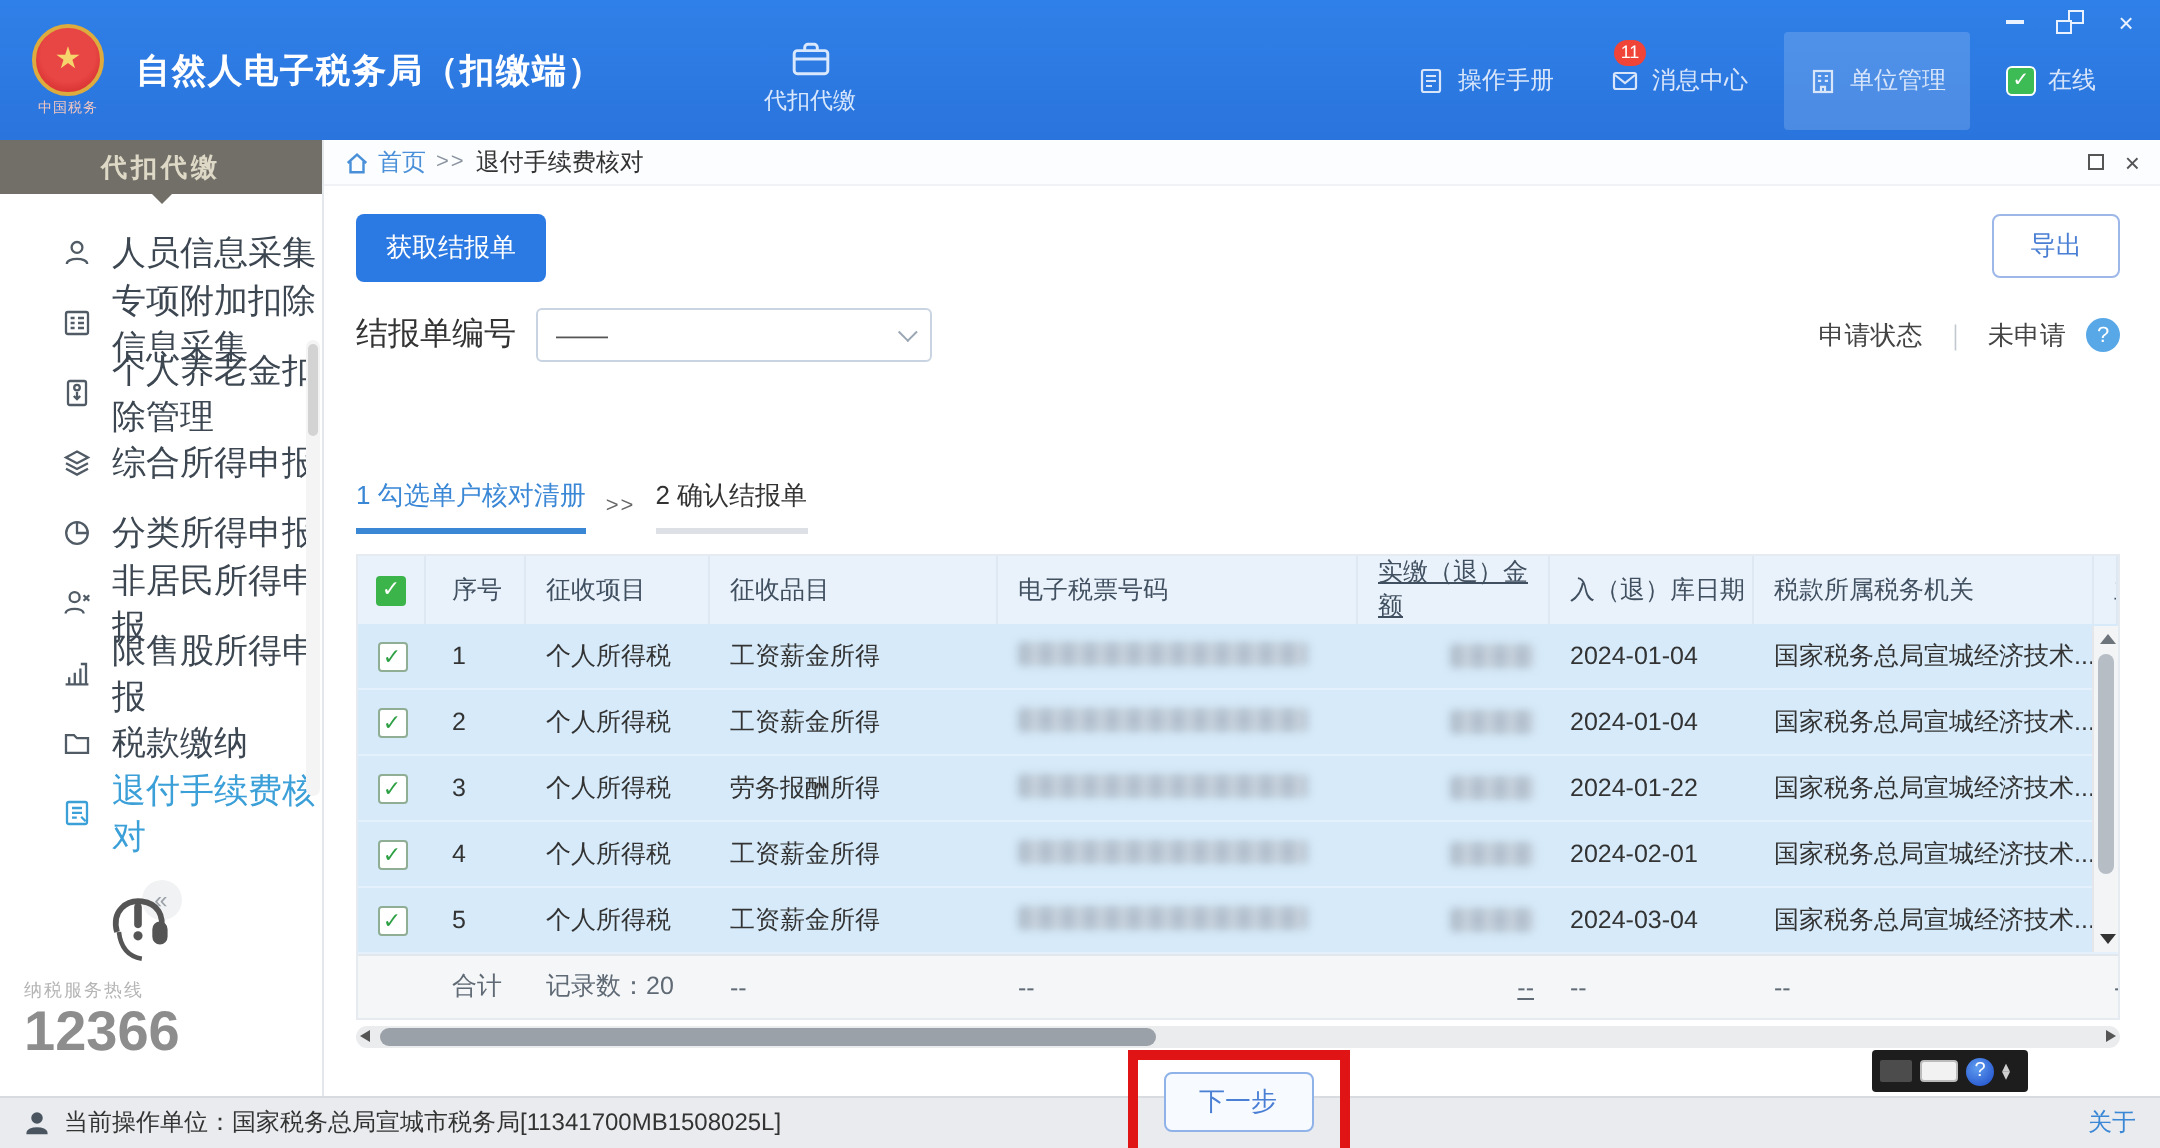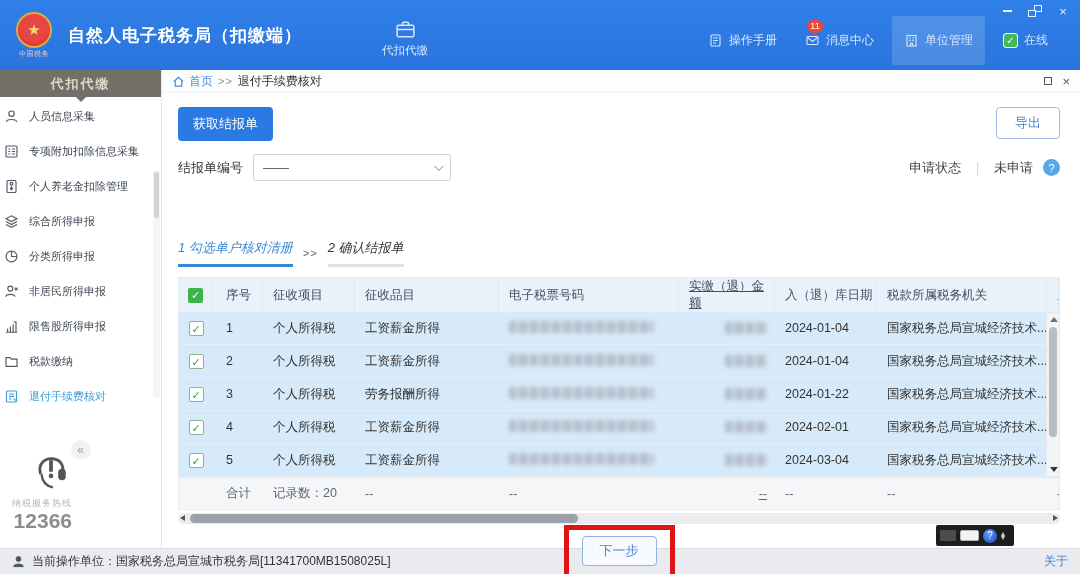--- a/index.html
+++ b/index.html
@@ -28,57 +28,57 @@
   .hmenu.active { background:rgba(255,255,255,0.16); padding:16px 12px; }
   .badge { position:absolute; top:-2px; left:12px; min-width:16px; height:13px; background:#f04438; border-radius:7px; color:#fff; font-size:9px; display:flex; align-items:center; justify-content:center; padding:0 3px; }
   .online-box { width:15px; height:15px; background:#3dbb55; border-radius:3px; color:#fff; font-size:10px; display:flex; align-items:center; justify-content:center; border:1px solid #fff; }
 
   
   .main { flex:1; display:flex; min-height:0; }
   .sidebar { width:162px; background:#fff; border-right:1px solid #e4e7eb; position:relative; flex-shrink:0; }
   .side-hd { height:27px; background:#716f68; color:#ded8c6; font-size:13px; font-weight:bold; display:flex; align-items:center; justify-content:center; letter-spacing:2px; position:relative; }
   .side-hd::after { content:""; position:absolute; bottom:-5px; left:50%; margin-left:-5px; border-left:5px solid transparent; border-right:5px solid transparent; border-top:5px solid #716f68; }
   .side-menu { list-style:none; padding:12px 0 0 0; }
-  .side-item { height:35px; display:flex; align-items:flex-start; gap:10px; padding-left:4px; font-size:11px; color:#3d4752; cursor:pointer; }
+  .side-item { height:35px; display:flex; align-items:center; gap:10px; padding-left:31px; font-size:17px; color:#3d4752; cursor:pointer; }
   .side-item svg { stroke:#505b66; flex-shrink:0; }
   .side-item.active { color:#3b9fd8; }
   .side-item.active svg { stroke:#3b9fd8; }
   .side-scroll { position:absolute; top:100px; bottom:150px; right:1px; width:7px; background:#f4f4f4; border-radius:4px; }
   .side-scroll i { position:absolute; top:2px; left:1px; width:5px; height:46px; background:#d3d3d3; border-radius:3px; }
   .collapse { margin:16px auto 0; width:20px; height:20px; border-radius:50%; background:#f1f2f3; color:#9aa1a8; display:flex; align-items:center; justify-content:center; font-size:12px; cursor:pointer; }
   .hotline { position:absolute; left:12px; bottom:16px; display:flex; align-items:flex-end; gap:4px;flex-direction:column; }
   .hotline svg { stroke:#555; }
   .hotline-txt { display:flex; flex-direction:column; line-height:1.1; }
   .hotline-label { font-size:9px; color:#b5b5b5; letter-spacing:1px; }
-  .hotline-num { font-size:21px; font-weight:bold; color:#8d8d8d;text-align:right; }
+  .hotline-num { font-size:28px; font-weight:bold; color:#8d8d8d; }
 
   
   .content { flex:1; display:flex; flex-direction:column; position:relative; background:#fff; min-width:0; }
   .crumbbar { height:23px; display:flex; align-items:center; gap:5px; padding:0 10px; font-size:12px; background:#fcfdfe; border-bottom:1px solid #f0f2f5; }
   .crumb-home { color:#4a90d9; display:flex; align-items:center; gap:4px; cursor:pointer; }
   .crumb-home svg { stroke:#4a90d9; }
   .crumb-sep { color:#8a94a0; font-size:11px; letter-spacing:1px; }
   .crumb-cur { color:#333; }
   .panel-ctrls { margin-left:auto; display:flex; gap:10px; align-items:center; color:#555; }
   .pc-restore { width:8px; height:8px; border:1.3px solid #555; display:block; }
   .pc-close { font-size:13px; line-height:1; cursor:pointer; }
 
   .card { flex:1; padding:14px 20px 0 16px; position:relative; min-height:0; }
   .topline { display:flex; justify-content:space-between; align-items:flex-start; }
   .btn-primary { background:#2b79e3; color:#fff; border:none; border-radius:4px; font-size:13px; padding:8px 15px; cursor:pointer; font-family:inherit; }
   .btn-outline { background:#fff; color:#4a7fd4; border:1px solid #9db8e8; border-radius:4px; font-size:13px; padding:6px 18px; cursor:pointer; font-family:inherit; }
   .filterline { display:flex; align-items:center; margin-top:13px; }
-  .f-label { font-size:13px; color:#333; margin-right:10px; }
+  .f-label { font-size:16px; color:#333; margin-right:10px; }
   .selectbox { width:198px; height:27px; border:1px solid #c9d4e2; border-radius:3px; display:flex; align-items:center; padding:0 9px; font-size:13px; color:#555; cursor:pointer; background:#fff; }
   .chev { margin-left:auto; width:7px; height:7px; border-right:1.4px solid #9aa6b4; border-bottom:1.4px solid #9aa6b4; transform:rotate(45deg) translateY(-2px); }
   .status-group { margin-left:auto; display:flex; align-items:center; gap:10px; font-size:13px; color:#444; }
   .status-sep { color:#c3c9d1; }
   .help-dot { width:17px; height:17px; border-radius:50%; background:#58a8e8; color:#fff; font-size:11px; display:flex; align-items:center; justify-content:center; cursor:pointer; }
 
-  .steps { display:flex; align-items:flex-end; gap:10px; margin-top:17px; font-size:13px;font-style:italic; }
+  .steps { display:flex; align-items:flex-end; gap:10px; margin-top:17px; font-size:13px; }
   .step { padding-bottom:7px; border-bottom:3px solid transparent; cursor:pointer; }
   .step.on { color:#3a87d6; border-bottom-color:#3a87d6; }
   .step.off { color:#333; border-bottom-color:#dde1e6;margin-top:41px; }
   .steps-sep { color:#666; padding-bottom:8px; font-size:11px; letter-spacing:1px; }
   .sumline { margin-top:11px; font-size:13px; color:#333; display:flex; align-items:center; gap:8px; }
 
   .blurb { display:inline-block; height:12px; border-radius:2px; background:repeating-linear-gradient(90deg,#a9b4c1 0 6px,#c3ccd6 6px 11px); filter:blur(2px); opacity:0.8; }
 
   
   .tablewrap { margin-top:10px; border:1px solid #e5ebf1; position:relative; overflow:hidden; }

